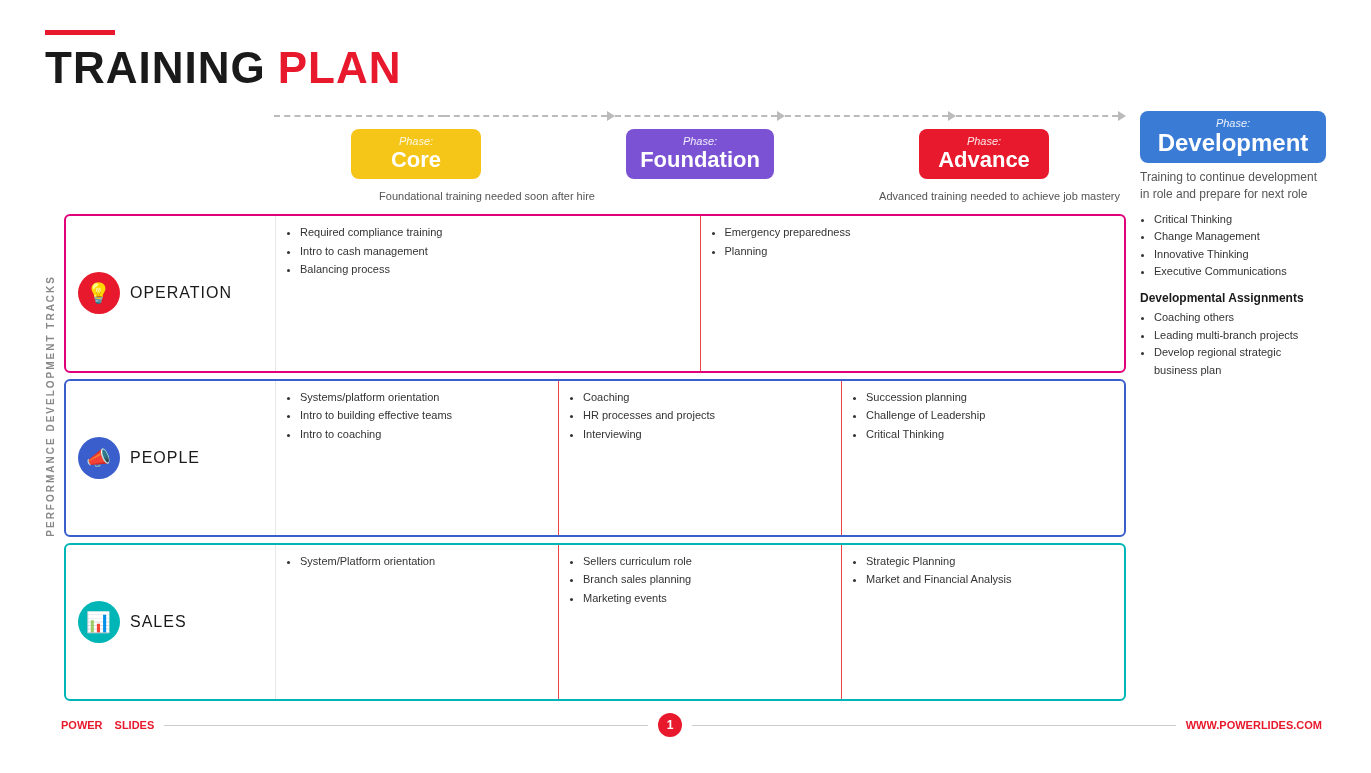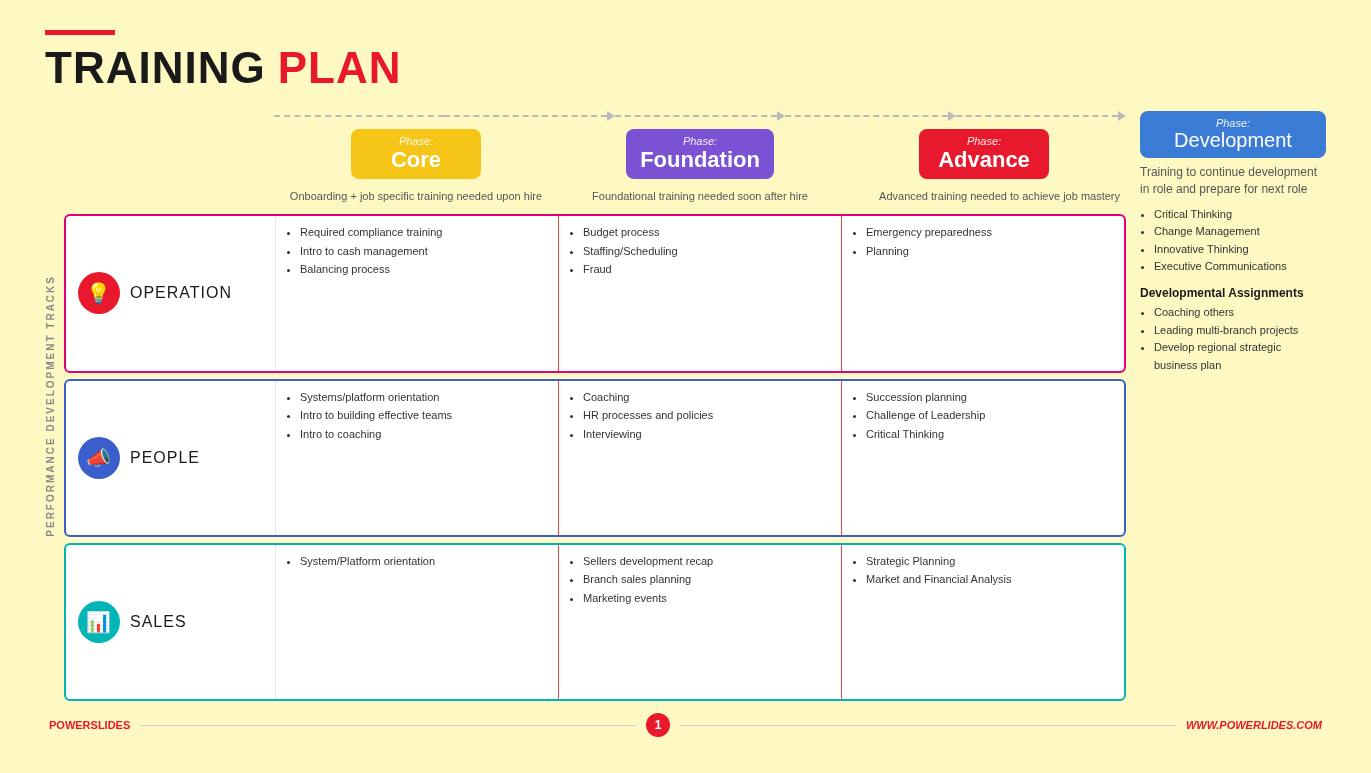--- a/index.html
+++ b/index.html
@@ -7,21 +7,21 @@
       font-family: 'Arial', sans-serif;
       background: #e0e0e0;
       display: flex;
       justify-content: center;
       align-items: center;
       min-height: 100vh;
     }
     .slide {
       width: 1371px;
       height: 773px;
-      background: #fef9c3;
+      background: #ffffff;
       position: relative;
       overflow: hidden;
       padding: 30px 45px 20px 45px;
     }
     .red-line {
       width: 70px;
       height: 5px;
       background: #e8192c;
       margin-bottom: 8px;
     }
@@ -165,22 +165,22 @@
       padding: 6px 10px;
       text-align: center;
       margin-bottom: 6px;
     }
     .dev-phase-box .phase-subtitle {
       font-size: 11px;
       font-style: italic;
       color: rgba(255,255,255,0.9);
     }
     .dev-phase-box .phase-title {
-      font-size: 20px;
-      font-weight: 400;
+      font-size: 24px;
+      font-weight: 700;
       color: #fff;
     }
     .dev-desc {
       font-size: 12px;
       color: #555;
       line-height: 1.4;
       margin-bottom: 8px;
     }
     .dev-list ul {
       padding-left: 14px;
@@ -201,26 +201,26 @@
       margin-top: 12px;
       padding: 0 4px;
     }
     .footer-left {
       font-size: 11px;
       font-weight: 700;
       color: #1a1a1a;
     }
     .footer-left span {
       color: #e8192c;
+      margin-left: 12px;
     }
     .footer-right {
       font-size: 11px;
       font-weight: 700;
       color: #e8192c;
-      font-style: italic;
     }
     .footer-line {
       flex: 1;
       height: 1px;
       background: #ccc;
       margin: 0 10px;
     }
     .footer-page {
       width: 24px;
       height: 24px;
@@ -332,48 +332,40 @@
         <div class="header-phase-item">
           <div class="phase-box" style="background:#e8192c;">
             <div class="phase-subtitle">Phase:</div>
             <div class="phase-title">Advance</div>
           </div>
         </div>
       </div>
 
       <div style="display:flex;flex-direction:row;margin-bottom:6px;">
         <div style="width:210px;flex-shrink:0;"></div>
-        <div class="phase-desc" style="flex:1;">Onboarding + job specific training needed upon hire</div>
         <div class="phase-desc" style="flex:1;">Foundational training needed soon after hire</div>
         <div class="phase-desc" style="flex:1;text-align:right;">Advanced training needed to achieve job mastery</div>
       </div>
 
       <div class="tracks-container">
 
         <div class="track-row" style="border-color:#e0007a;">
           <div class="track-label-cell">
             <div class="track-icon op">💡</div>
             <span class="track-name">OPERATION</span>
           </div>
           <div class="track-cell">
             <ul>
               <li>Required compliance training</li>
               <li>Intro to cash management</li>
               <li>Balancing process</li>
             </ul>
           </div>
           <div class="track-cell">
             <ul>
-              <li>Budget process</li>
-              <li>Staffing/Scheduling</li>
-              <li>Fraud</li>
-            </ul>
-          </div>
-          <div class="track-cell">
-            <ul>
               <li>Emergency preparedness</li>
               <li>Planning</li>
             </ul>
           </div>
         </div>
 
         <div class="track-row" style="border-color:#3a5fcd;">
           <div class="track-label-cell">
             <div class="track-icon people">📣</div>
             <span class="track-name">PEOPLE</span>
@@ -381,21 +373,21 @@
           <div class="track-cell">
             <ul>
               <li>Systems/platform orientation</li>
               <li>Intro to building effective teams</li>
               <li>Intro to coaching</li>
             </ul>
           </div>
           <div class="track-cell">
             <ul>
               <li>Coaching</li>
-              <li>HR processes and policies</li>
+              <li>HR processes and projects</li>
               <li>Interviewing</li>
             </ul>
           </div>
           <div class="track-cell">
             <ul>
               <li>Succession planning</li>
               <li>Challenge of Leadership</li>
               <li>Critical Thinking</li>
             </ul>
           </div>
@@ -406,21 +398,21 @@
             <div class="track-icon sales">📊</div>
             <span class="track-name">SALES</span>
           </div>
           <div class="track-cell">
             <ul>
               <li>System/Platform orientation</li>
             </ul>
           </div>
           <div class="track-cell">
             <ul>
-              <li>Sellers development recap</li>
+              <li>Sellers curriculum role</li>
               <li>Branch sales planning</li>
               <li>Marketing events</li>
             </ul>
           </div>
           <div class="track-cell">
             <ul>
               <li>Strategic Planning</li>
               <li>Market and Financial Analysis</li>
             </ul>
           </div>

